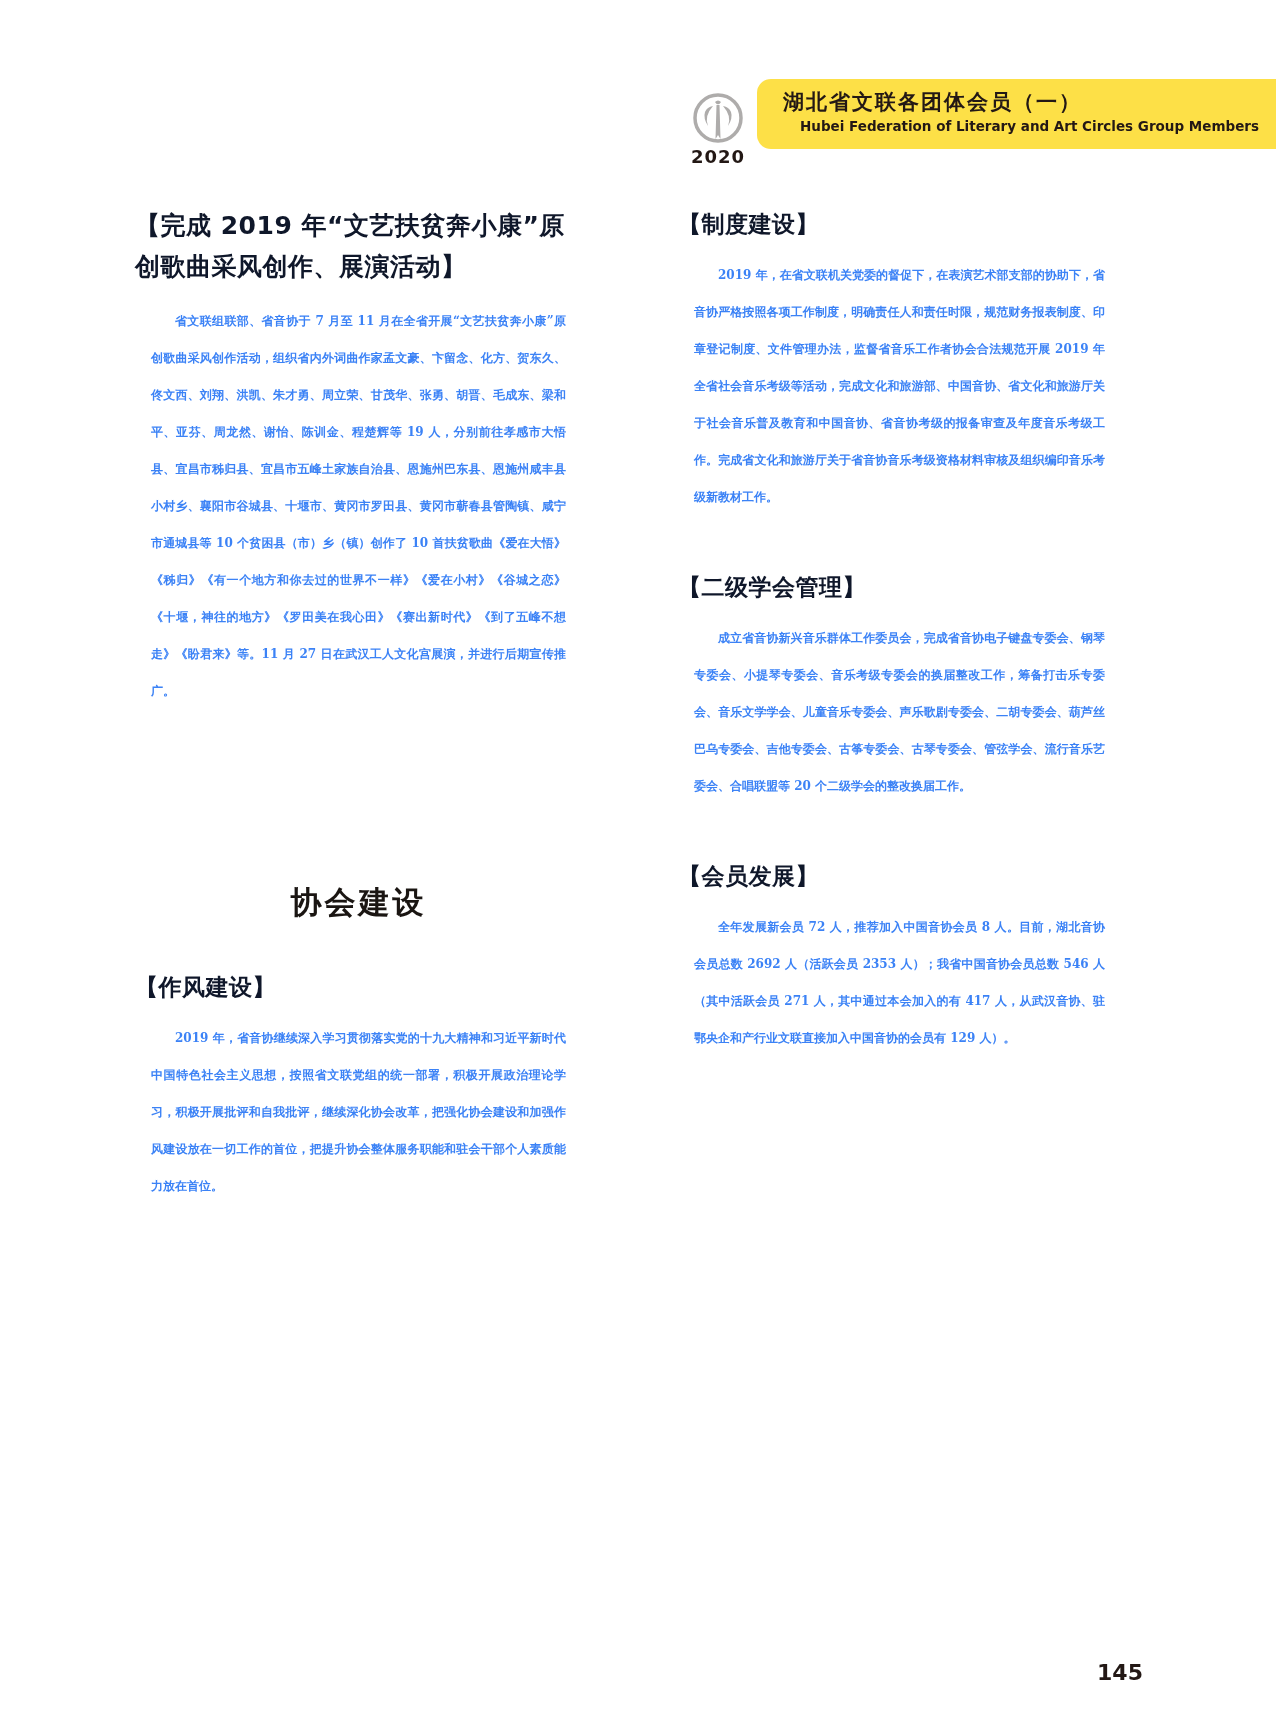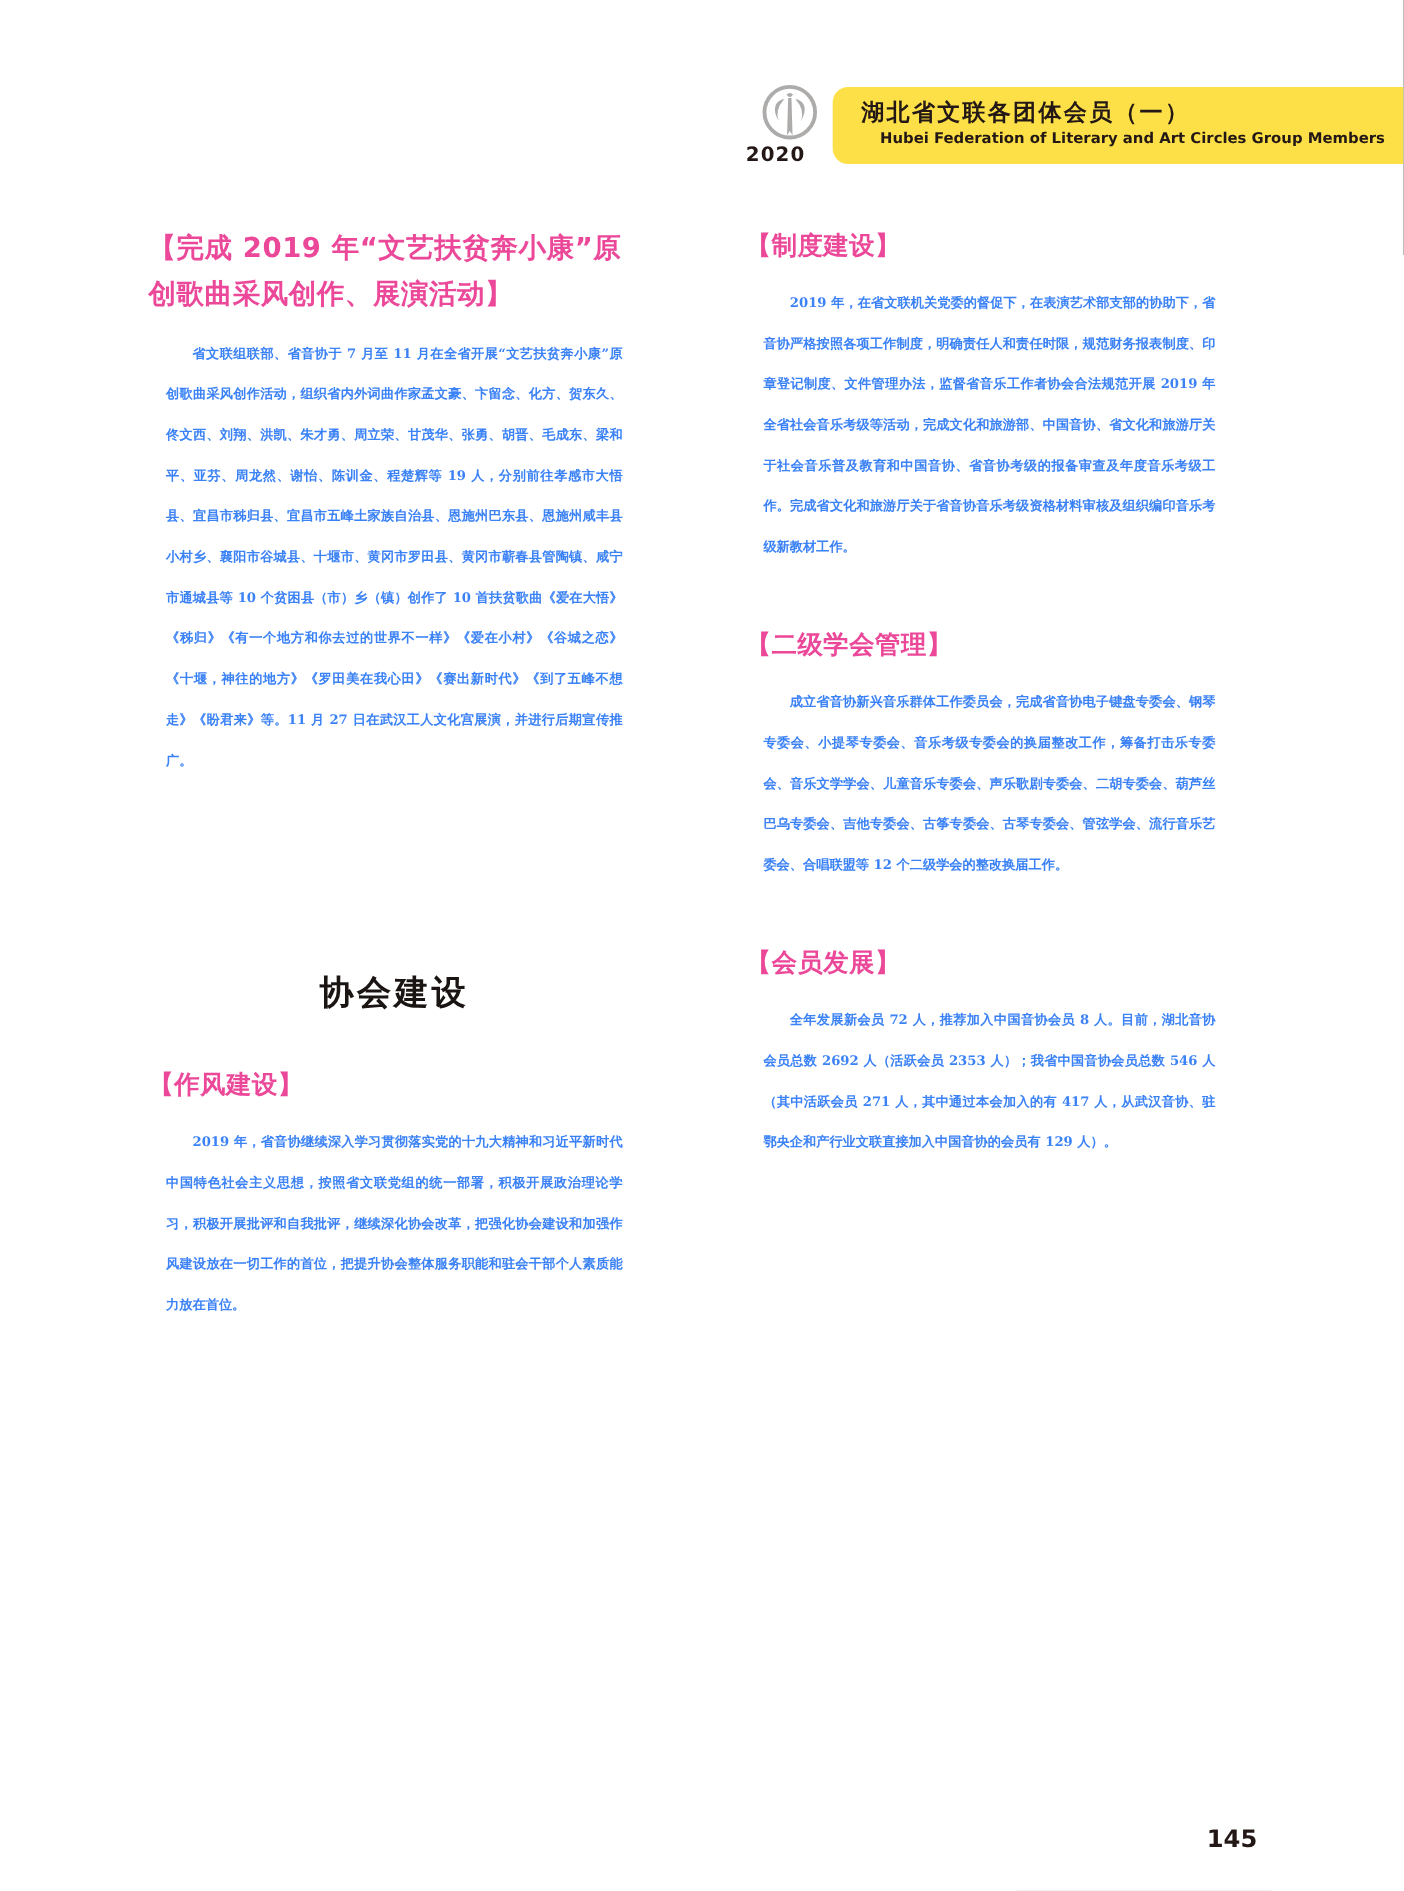--- a/index.html
+++ b/index.html
@@ -12,22 +12,23 @@
     background: #ffffff;
     font-family: "DejaVu Serif", "Liberation Serif", serif;
     color: #231815;
     overflow: hidden;
   }
 
   
   .logo-block {
     position: absolute;
     left: 678px;
-    top: 76px;
+    top: 92px;
     width: 80px;
+    text-align: center;
   }
   .logo-icon { display: block; margin: 0 auto; }
   .logo-year {
     margin-top: 2px;
     font-family: "DejaVu Sans", "Liberation Sans", sans-serif;
     font-weight: bold;
     font-size: 18px;
     letter-spacing: 1px;
     color: #231815;
   }
@@ -61,21 +62,21 @@
   
   .col { position: absolute; top: 205px; }
   .col-left  { left: 135px; width: 447px; }
   .col-right { left: 678px; width: 443px; top: 207px; }
 
   .section-heading {
     font-family: "DejaVu Sans", "Liberation Sans", sans-serif;
     font-weight: bold;
     font-size: 23px;
     line-height: 34px;
-    color: #ec4899;
+    color: #0f172a;
     letter-spacing: 0.5px;
     margin: 0 0 8px 0;
   }
   .section-heading.large {
     font-size: 25px;
     line-height: 41px;
     margin-bottom: 5px;
   }
   .body-para {
     font-family: "DejaVu Serif", "Liberation Serif", serif;
@@ -148,21 +149,21 @@
 
       <h2 class="section-heading">【作风建设】</h2>
       <p class="body-para">2019 年，省音协继续深入学习贯彻落实党的十九大精神和习近平新时代中国特色社会主义思想，按照省文联党组的统一部署，积极开展政治理论学习，积极开展批评和自我批评，继续深化协会改革，把强化协会建设和加强作风建设放在一切工作的首位，把提升协会整体服务职能和驻会干部个人素质能力放在首位。</p>
     </section>
 
     <section class="col col-right">
       <h2 class="section-heading">【制度建设】</h2>
       <p class="body-para">2019 年，在省文联机关党委的督促下，在表演艺术部支部的协助下，省音协严格按照各项工作制度，明确责任人和责任时限，规范财务报表制度、印章登记制度、文件管理办法，监督省音乐工作者协会合法规范开展 2019 年全省社会音乐考级等活动，完成文化和旅游部、中国音协、省文化和旅游厅关于社会音乐普及教育和中国音协、省音协考级的报备审查及年度音乐考级工作。完成省文化和旅游厅关于省音协音乐考级资格材料审核及组织编印音乐考级新教材工作。</p>
 
       <h2 class="section-heading">【二级学会管理】</h2>
-      <p class="body-para">成立省音协新兴音乐群体工作委员会，完成省音协电子键盘专委会、钢琴专委会、小提琴专委会、音乐考级专委会的换届整改工作，筹备打击乐专委会、音乐文学学会、儿童音乐专委会、声乐歌剧专委会、二胡专委会、葫芦丝巴乌专委会、吉他专委会、古筝专委会、古琴专委会、管弦学会、流行音乐艺委会、合唱联盟等 12 个二级学会的整改换届工作。</p>
+      <p class="body-para">成立省音协新兴音乐群体工作委员会，完成省音协电子键盘专委会、钢琴专委会、小提琴专委会、音乐考级专委会的换届整改工作，筹备打击乐专委会、音乐文学学会、儿童音乐专委会、声乐歌剧专委会、二胡专委会、葫芦丝巴乌专委会、吉他专委会、古筝专委会、古琴专委会、管弦学会、流行音乐艺委会、合唱联盟等 20 个二级学会的整改换届工作。</p>
 
       <h2 class="section-heading">【会员发展】</h2>
       <p class="body-para">全年发展新会员 72 人，推荐加入中国音协会员 8 人。目前，湖北音协会员总数 2692 人（活跃会员 2353 人）；我省中国音协会员总数 546 人（其中活跃会员 271 人，其中通过本会加入的有 417 人，从武汉音协、驻鄂央企和产行业文联直接加入中国音协的会员有 129 人）。</p>
     </section>
 
   </main>
 
   <div class="page-number">145</div>
 
 </div>

